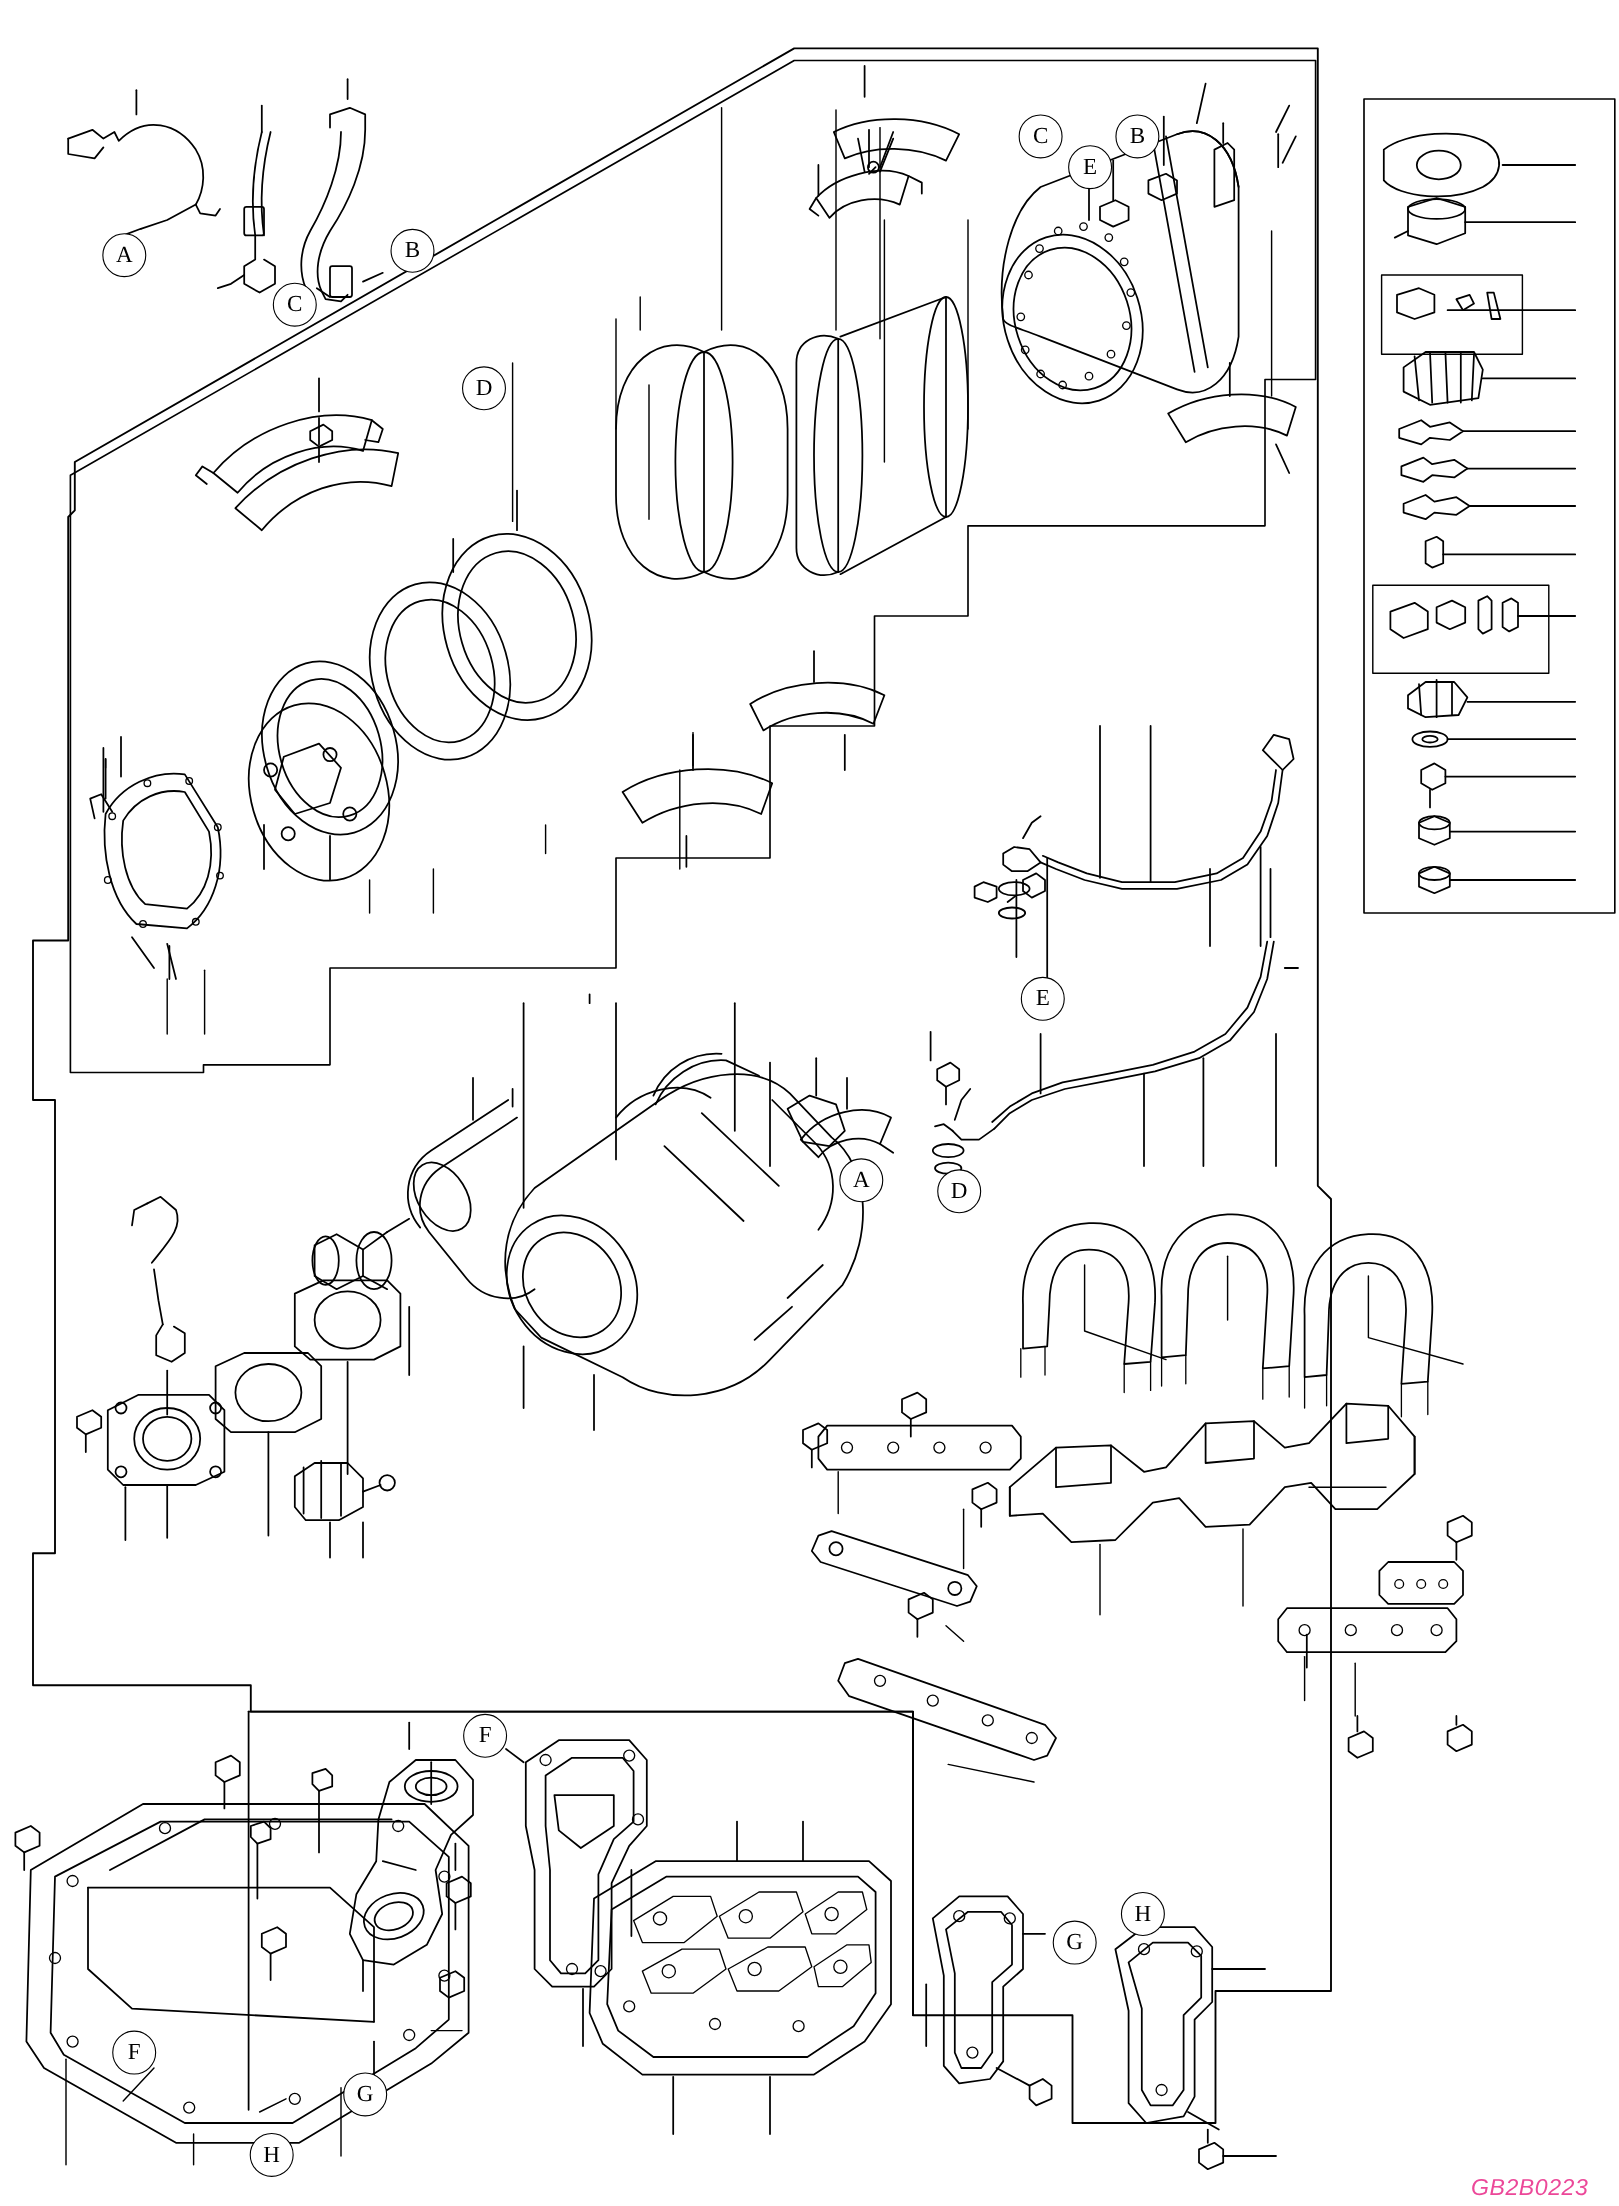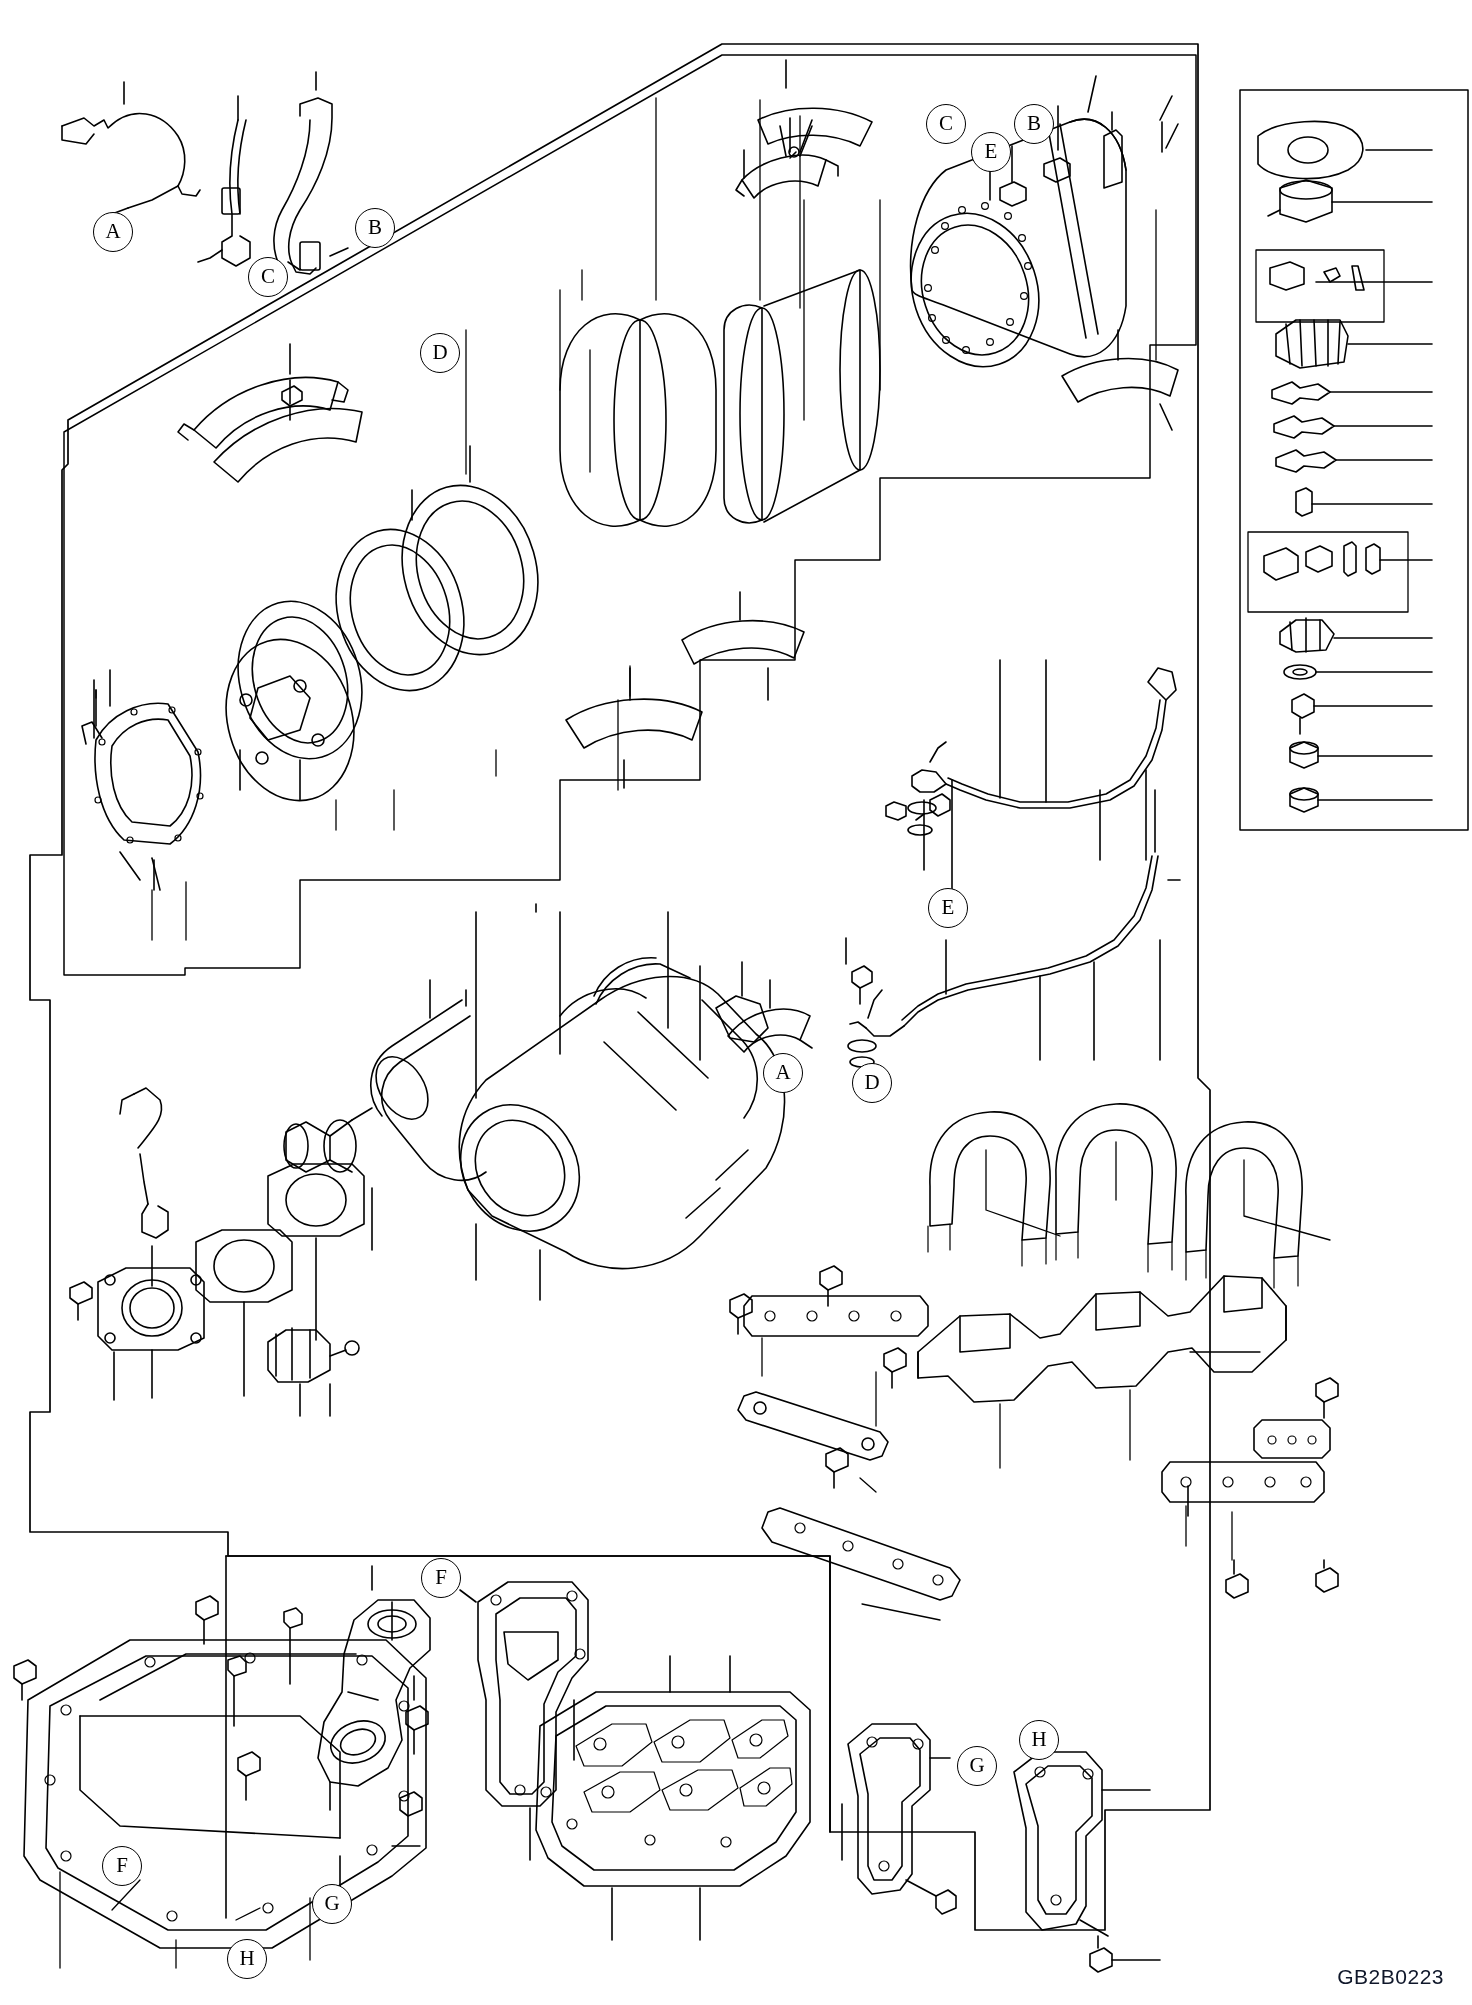--- a/index.html
+++ b/index.html
@@ -21,25 +21,26 @@
   #artwork {
     position: absolute;
     left: 0;
     top: 0;
     width: 1472px;
     height: 2005px;
   }
   .drawing-code {
     position: absolute;
     right: 28px;
-    bottom: 16px;
+    bottom: 4px;
     font-family: "Liberation Sans", sans-serif;
     font-size: 21px;
     letter-spacing: 0.5px;
-    color: #0f172a;
+    color: #ec4899;
+    font-style: italic;
   }
   .callout {
     position: absolute;
     width: 40px;
     height: 40px;
     margin-left: -20px;
     margin-top: -20px;
     border: 1.6px solid #000;
     border-radius: 50%;
     background: #fff;

